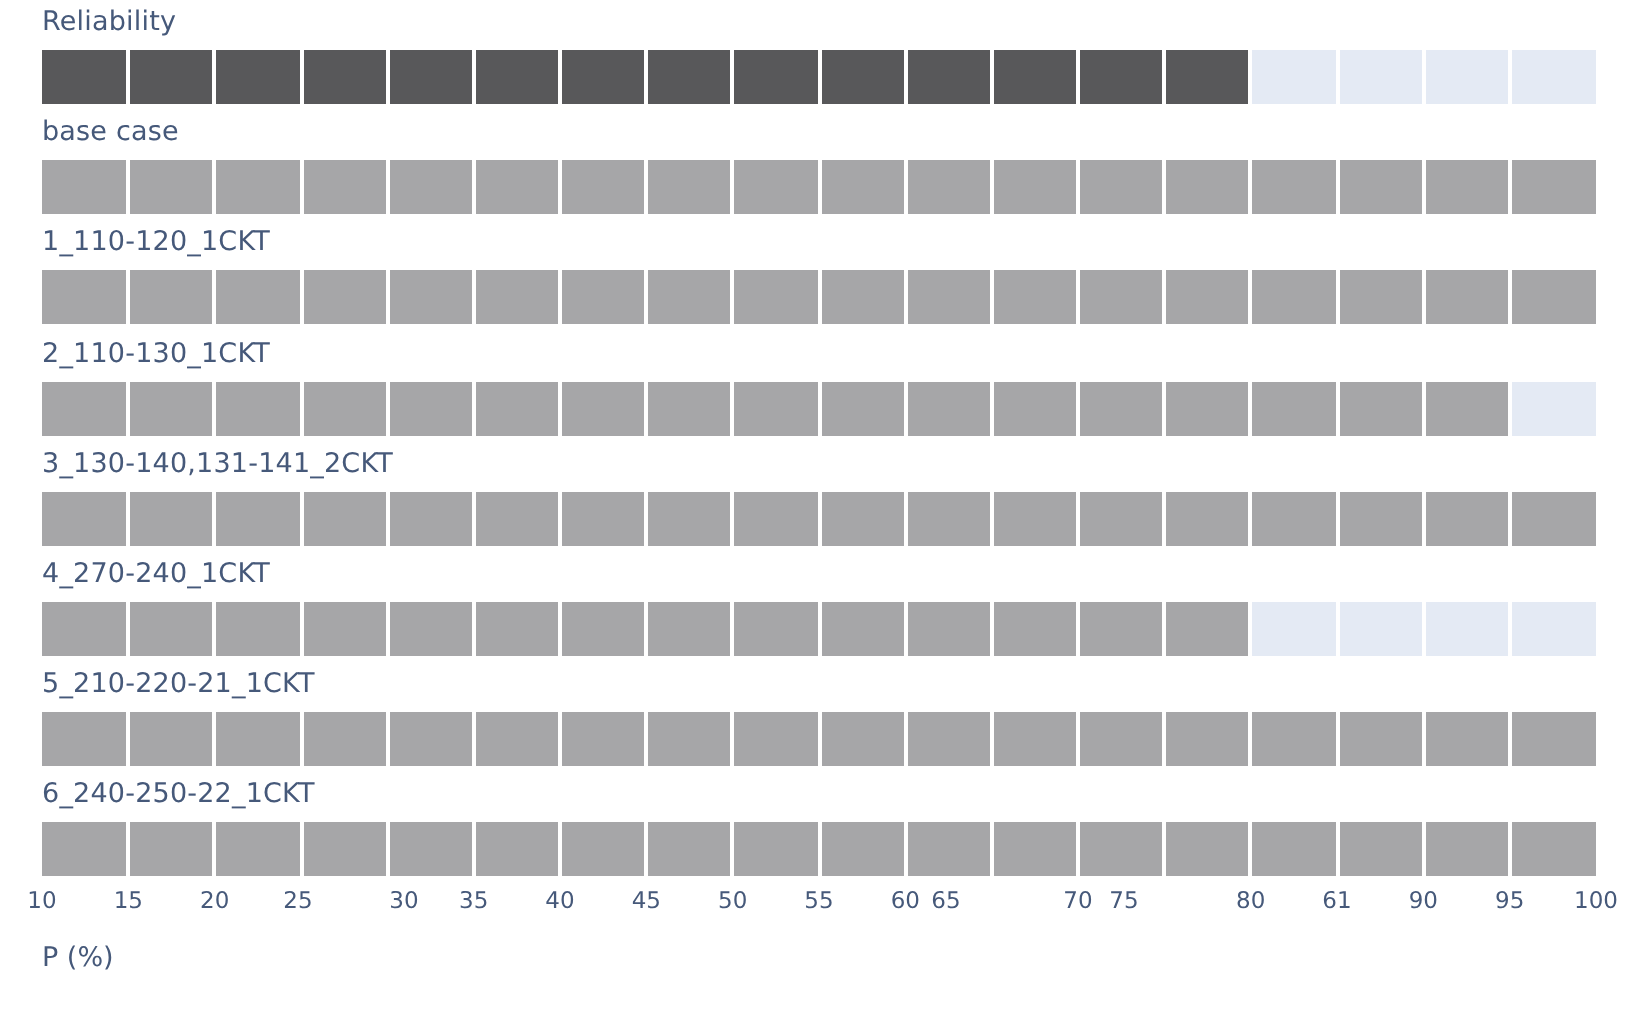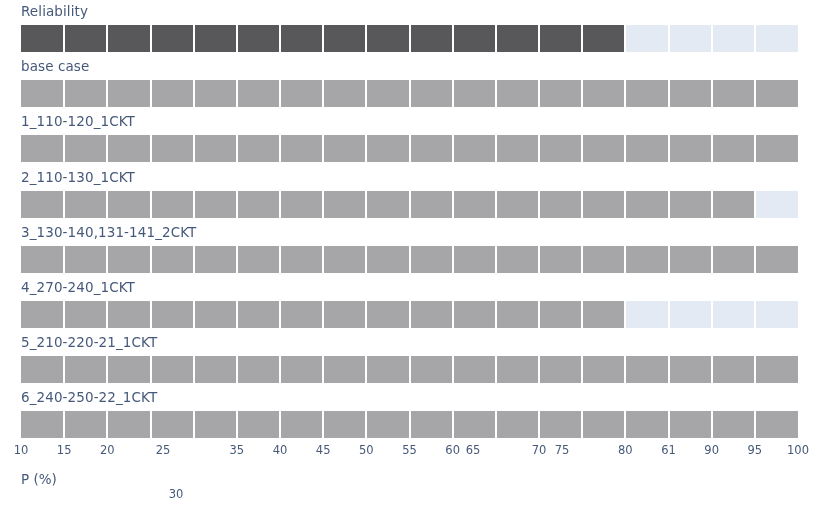--- a/index.html
+++ b/index.html
@@ -290,22 +290,22 @@
           <div class="grid-line" style="left: 646.5px;"></div>
           <div class="grid-line" style="left: 689.667px;"></div>
           <div class="grid-line" style="left: 732.833px;"></div>
         </div>
       </div>
     </div>
   <div class="axis" id="x-axis" style="top: 443.4px;">
       <div class="tick-label" style="left: 21px;">10</div>
       <div class="tick-label" style="left: 64.1667px;">15</div>
       <div class="tick-label" style="left: 107.333px;">20</div>
-      <div class="tick-label" style="left: 163px;">25</div>
-      <div class="tick-label" style="left: 176px; margin-top: 44px;">30</div>
+      <div class="tick-label" style="left: 149px;">25</div>
+      <div class="tick-label" style="left: 202px;">30</div>
       <div class="tick-label" style="left: 236.833px;">35</div>
       <div class="tick-label" style="left: 280px;">40</div>
       <div class="tick-label" style="left: 323.167px;">45</div>
       <div class="tick-label" style="left: 366.333px;">50</div>
       <div class="tick-label" style="left: 409.5px;">55</div>
       <div class="tick-label" style="left: 452.667px;">60</div>
       <div class="tick-label" style="left: 473px;">65</div>
       <div class="tick-label" style="left: 539px;">70</div>
       <div class="tick-label" style="left: 562px;">75</div>
       <div class="tick-label" style="left: 625.333px;">80</div>

